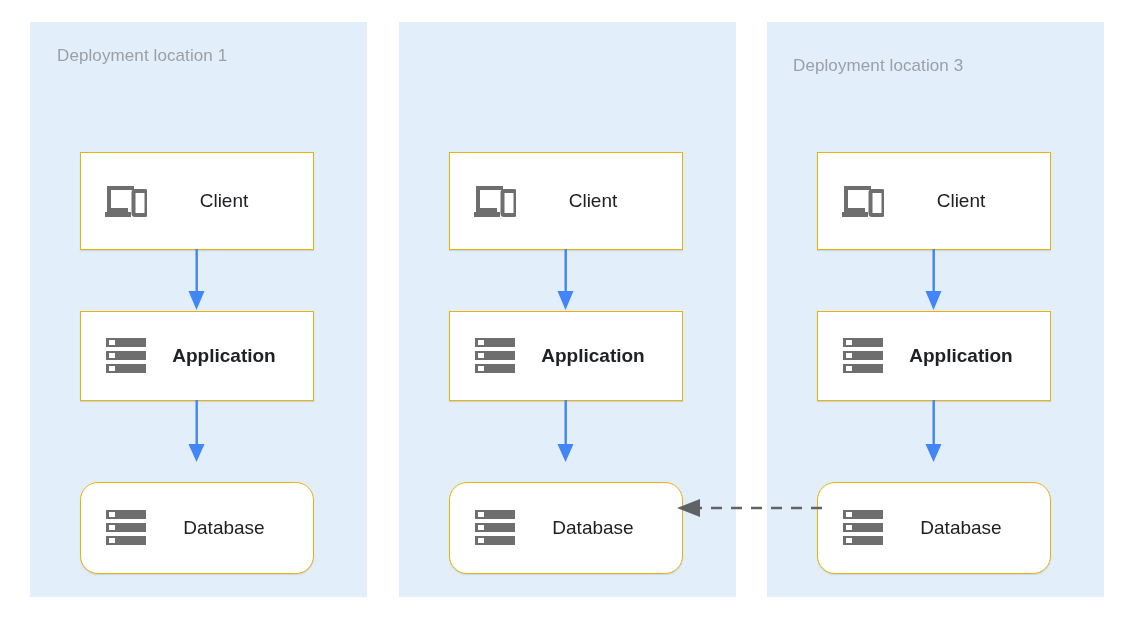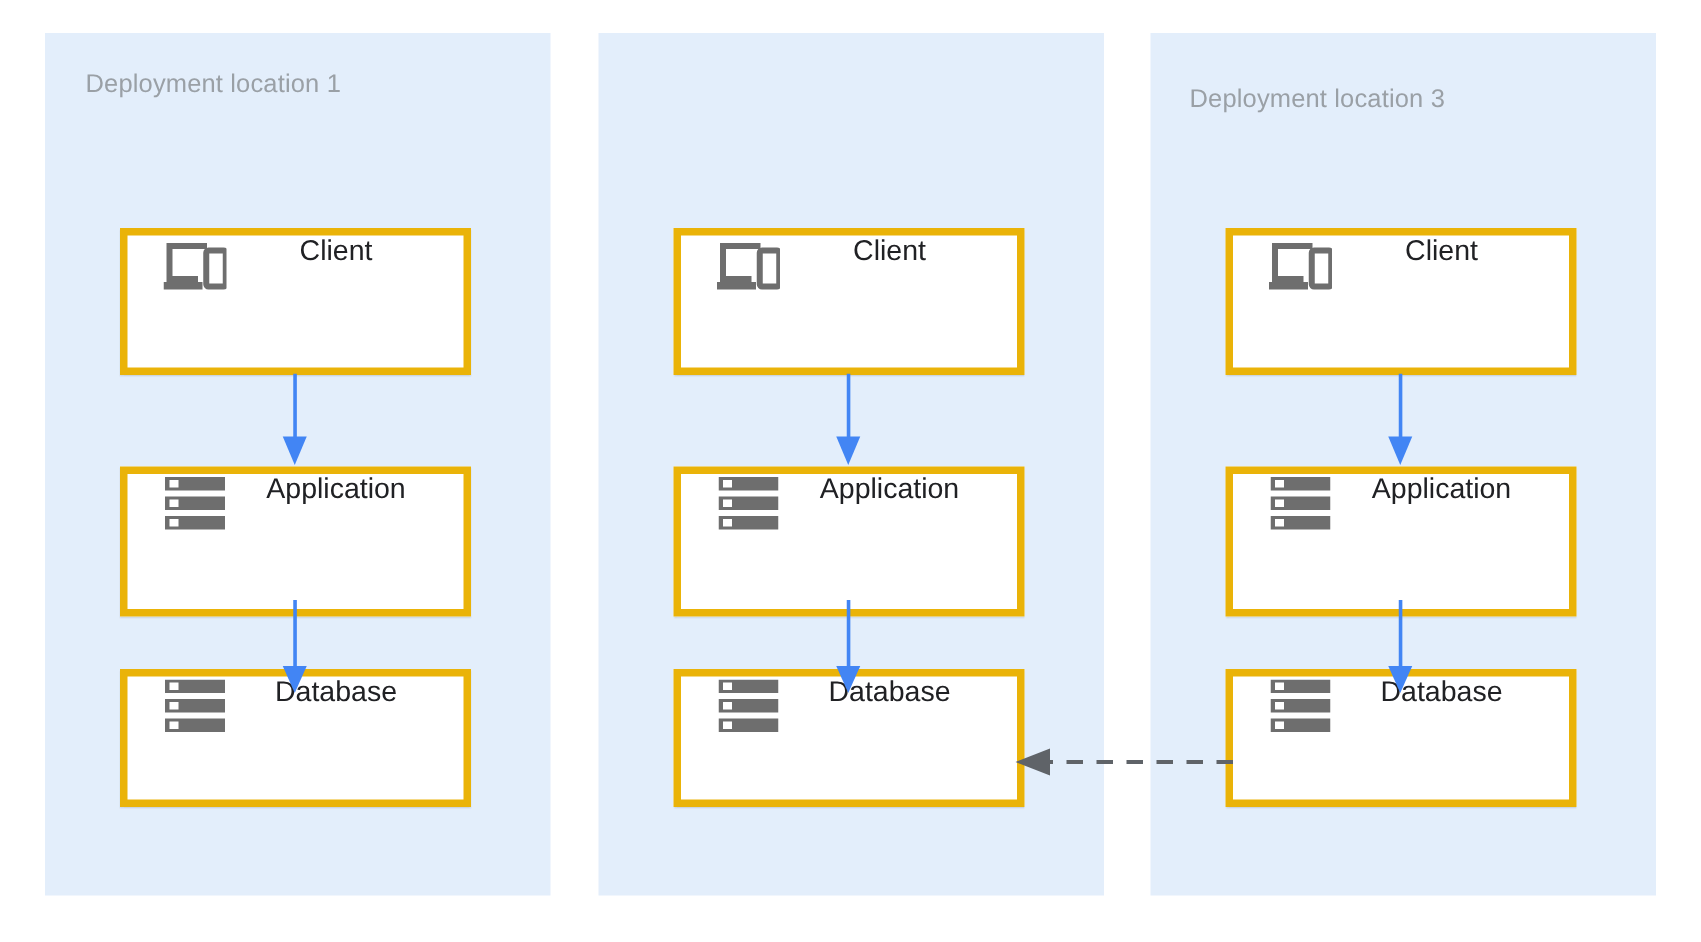--- a/index.html
+++ b/index.html
@@ -37,24 +37,24 @@
     letter-spacing: 0.1px;
     white-space: nowrap;
   }
   .title-1 { left: 57px; }
   .title-2 { left: 425px; }
   .title-3 { left: 793px; margin-top: 10px; }
 
   .node {
     position: absolute;
     background: #ffffff;
-    border: 5px solid #eab308;
+    border: 1px solid #eab308;
     box-sizing: border-box;
     display: flex;
-    align-items: flex-start;
+    align-items: center;
     box-shadow: 0 1px 1px rgba(60,64,67,0.14);
   }
   .node-icon {
     flex: 0 0 auto;
     margin-left: 22px;
     width: 46px;
     height: 40px;
     display: flex;
     align-items: center;
     justify-content: center;
@@ -63,22 +63,22 @@
     flex: 1 1 auto;
     text-align: center;
     font-size: 19px;
     color: #202124;
     padding-right: 14px;
     white-space: nowrap;
   }
 
   
   .row-client { top: 152px; height: 98px; }
-  .row-app    { top: 311px; height: 100px; }
-  .row-db     { top: 446px; height: 92px; }
+  .row-app    { top: 311px; height: 90px; font-weight: bold; }
+  .row-db     { top: 482px; height: 92px; border-radius: 18px; }
 
   .col-1 { left: 80px;  width: 234px; }
   .col-2 { left: 449px; width: 234px; }
   .col-3 { left: 817px; width: 234px; }
 
   
   .varrow {
     position: absolute;
     width: 22px;
     height: 62px;

